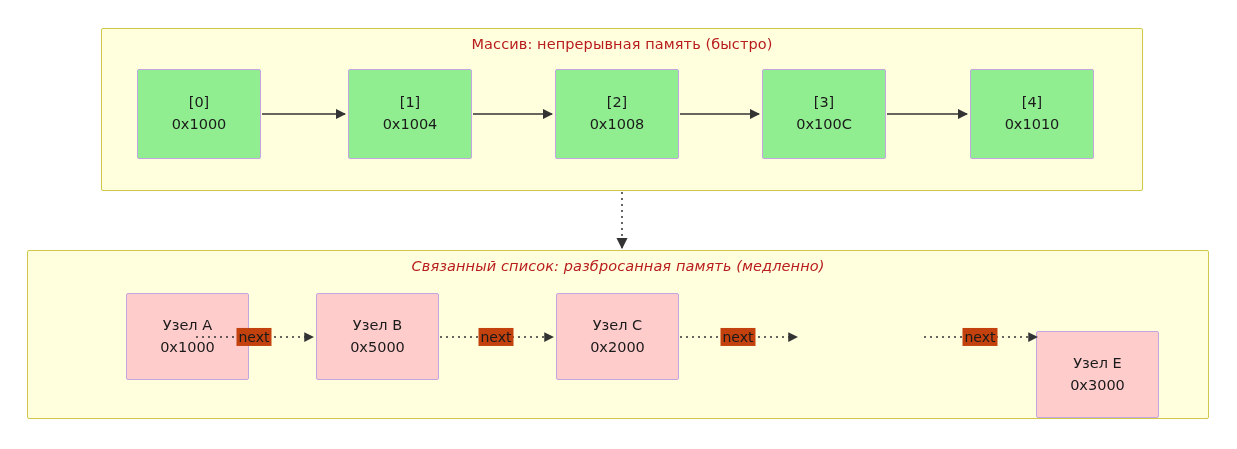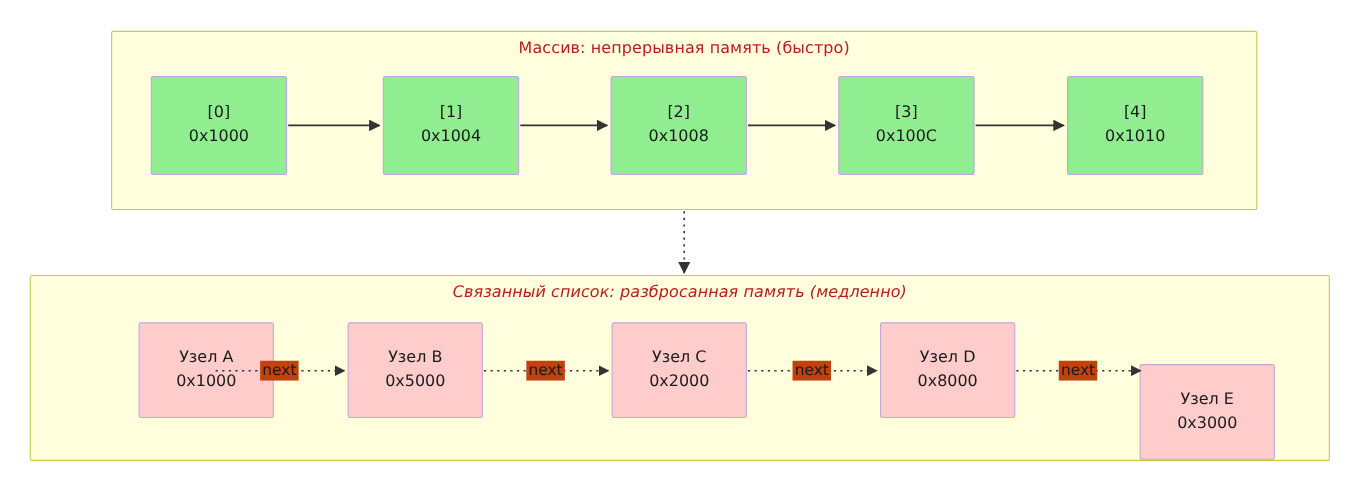--- a/index.html
+++ b/index.html
@@ -166,24 +166,20 @@
     <span class="line1">Узел A</span>
     <span class="line2">0x1000</span>
   </div>
   <div class="node pink list-node" id="list-node-1">
     <span class="line1">Узел B</span>
     <span class="line2">0x5000</span>
   </div>
   <div class="node pink list-node" id="list-node-2">
     <span class="line1">Узел C</span>
     <span class="line2">0x2000</span>
-  </div>
-  <div class="node pink list-node" id="list-node-3">
-    <span class="line1">Узел D</span>
-    <span class="line2">0x8000</span>
   </div>
   <div class="node pink list-node" id="list-node-4">
     <span class="line1">Узел E</span>
     <span class="line2">0x3000</span>
   </div>
 
   <svg class="edge-svg">
     <defs>
       <marker id="arrow-solid" viewBox="0 0 10 10" refX="9" refY="5" markerWidth="7" markerHeight="7" orient="auto-start-reverse">
         <path d="M 0 0 L 10 5 L 0 10 z" fill="#333333"></path>

